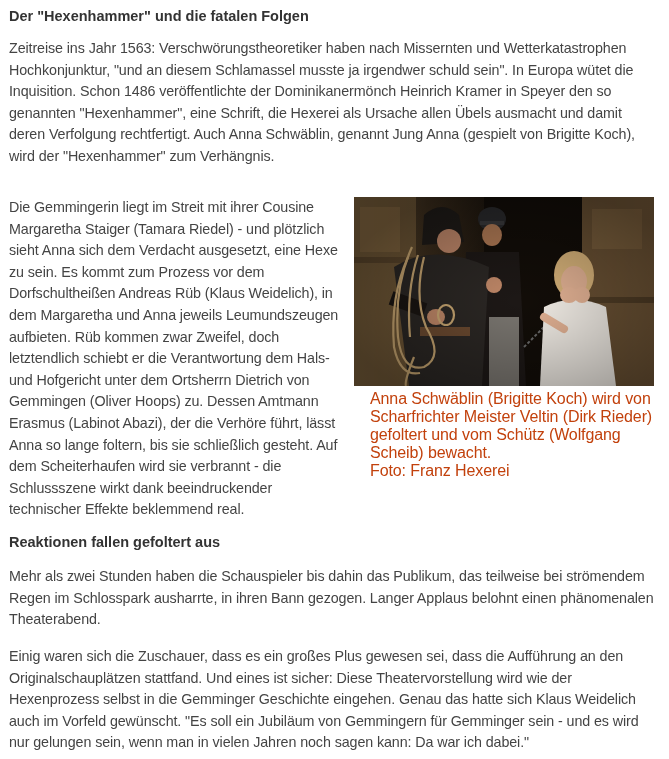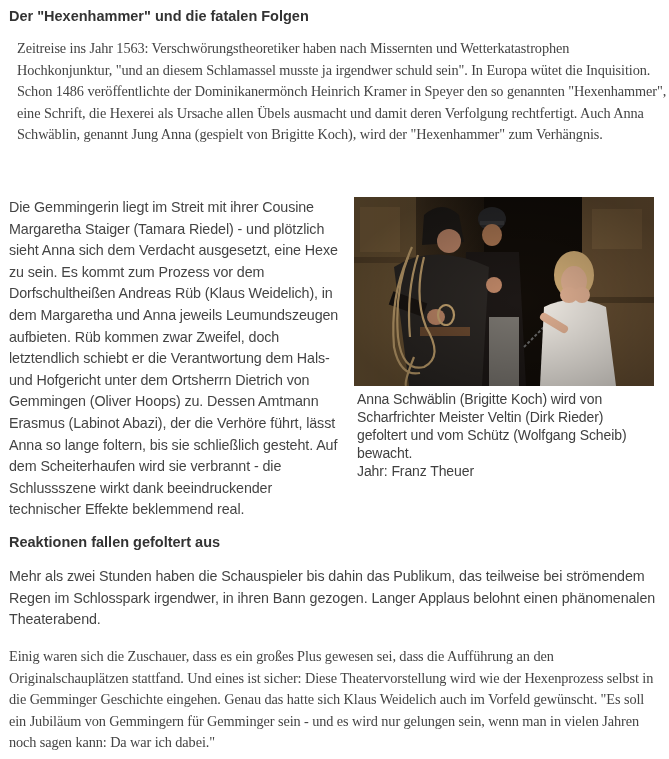--- a/index.html
+++ b/index.html
@@ -29,21 +29,21 @@
       line-height: 20px;
     }
     p.body-text {
       font-size: 14.3px;
       line-height: 21.6px;
       margin: 0;
       color: #444444;
       letter-spacing: -0.1px;
     }
     .h1-pos { position: absolute; top: 6px; left: 0; }
-    .p1-pos { position: absolute; top: 38px; left: 8px; width: 650px; font-family: Liberation Serif, serif; }
+    .p1-pos { position: absolute; top: 38px; left: 0; width: 650px; }
     .split {
       position: absolute;
       top: 181px;
       left: 0;
       width: 650px;
     }
     .split-text {
       position: absolute;
       left: 0;
       top: 16px;
@@ -56,29 +56,29 @@
       width: 302px;
     }
     .photo {
       width: 300px;
       height: 189px;
       display: block;
       background: #1c1610;
       overflow: hidden;
     }
     .caption {
-      font-size: 14px;
+      font-size: 16px;
       line-height: 18px;
-      color: #404040;
-      margin: 4px 0 0 3px;
+      color: #c2410c;
+      margin: 4px 0 0 16px;
       letter-spacing: -0.1px;
     }
     .h2-pos { position: absolute; top: 532px; left: 0; }
     .p3-pos { position: absolute; top: 566px; left: 0; width: 650px; }
-    .p4-pos { position: absolute; top: 646px; left: 0; width: 650px; font-family: Liberation Serif, serif; }
+    .p4-pos { position: absolute; top: 646px; left: 0; width: 650px; }
   </style>
 </head>
 <body>
 
 <div class="article">
 
   <h2 class="section-heading h1-pos">Der "Hexenhammer" und die fatalen Folgen</h2>
 
   <p class="body-text p1-pos">Zeitreise ins Jahr 1563: Verschwörungstheoretiker haben nach Missernten und Wetterkatastrophen Hochkonjunktur, "und an diesem Schlamassel musste ja irgendwer schuld sein". In Europa wütet die Inquisition. Schon 1486 veröffentlichte der Dominikanermönch Heinrich Kramer in Speyer den so genannten "Hexenhammer", eine Schrift, die Hexerei als Ursache allen Übels ausmacht und damit deren Verfolgung rechtfertigt. Auch Anna Schwäblin, genannt Jung Anna (gespielt von Brigitte Koch), wird der "Hexenhammer" zum Verhängnis.</p>
 
@@ -141,24 +141,24 @@
           <ellipse cx="220" cy="84" rx="13" ry="15" fill="#e0b092"></ellipse>
           <path d="M190 110 Q220 95 252 110 L262 189 L186 189 Z" fill="#f2ede6"></path>
           <ellipse cx="215" cy="98" rx="9" ry="8" fill="#e3b294"></ellipse>
           <ellipse cx="228" cy="98" rx="8" ry="8" fill="#e3b294"></ellipse>
           <path d="M190 120 L210 132" stroke="#e3b294" stroke-width="8" stroke-linecap="round"></path>
           <rect x="0" y="0" width="300" height="189" fill="url(#spot)"></rect>
         </svg>
       </div>
       <figcaption class="caption">
         <span>Anna Schwäblin (Brigitte Koch) wird von Scharfrichter Meister Veltin (Dirk Rieder) gefoltert und vom Schütz (Wolfgang Scheib) bewacht.</span><br>
-        <span>Jahr: Franz Theuer</span>
+        <span>Foto: Franz Hexerei</span>
       </figcaption>
     </figure>
   </div>
 
   <h2 class="section-heading h2-pos">Reaktionen fallen gefoltert aus</h2>
 
-  <p class="body-text p3-pos">Mehr als zwei Stunden haben die Schauspieler bis dahin das Publikum, das teilweise bei strömendem Regen im Schlosspark irgendwer, in ihren Bann gezogen. Langer Applaus belohnt einen phänomenalen Theaterabend.</p>
+  <p class="body-text p3-pos">Mehr als zwei Stunden haben die Schauspieler bis dahin das Publikum, das teilweise bei strömendem Regen im Schlosspark ausharrte, in ihren Bann gezogen. Langer Applaus belohnt einen phänomenalen Theaterabend.</p>
 
   <p class="body-text p4-pos">Einig waren sich die Zuschauer, dass es ein großes Plus gewesen sei, dass die Aufführung an den Originalschauplätzen stattfand. Und eines ist sicher: Diese Theatervorstellung wird wie der Hexenprozess selbst in die Gemminger Geschichte eingehen. Genau das hatte sich Klaus Weidelich auch im Vorfeld gewünscht. "Es soll ein Jubiläum von Gemmingern für Gemminger sein - und es wird nur gelungen sein, wenn man in vielen Jahren noch sagen kann: Da war ich dabei."</p>
 
 </div>
 
 </body></html>

